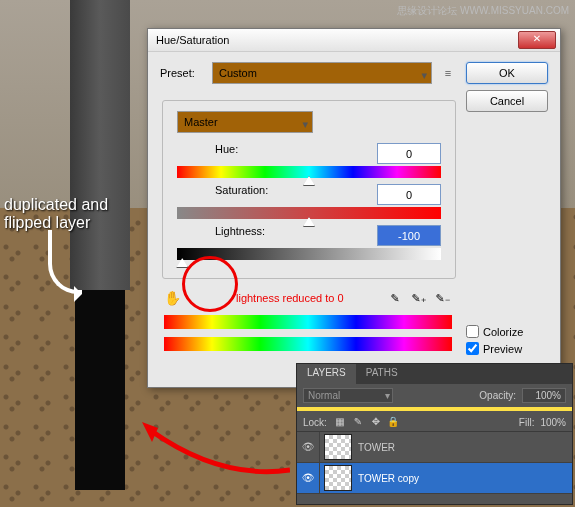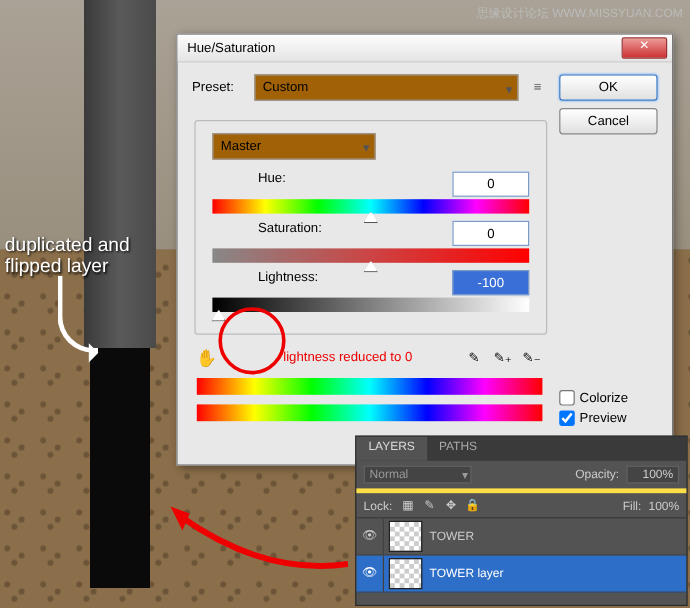--- a/index.html
+++ b/index.html
@@ -197,16 +197,16 @@
   </div>
   <div class="layer-list">
     <div class="layer-row">
       <div class="eye">👁</div>
       <div class="thumb"></div>
       <div class="layer-name">TOWER</div>
     </div>
     <div class="layer-row sel">
       <div class="eye">👁</div>
       <div class="thumb"></div>
-      <div class="layer-name">TOWER layer</div>
+      <div class="layer-name">TOWER copy</div>
     </div>
   </div>
 </div>
 
 </body></html>

